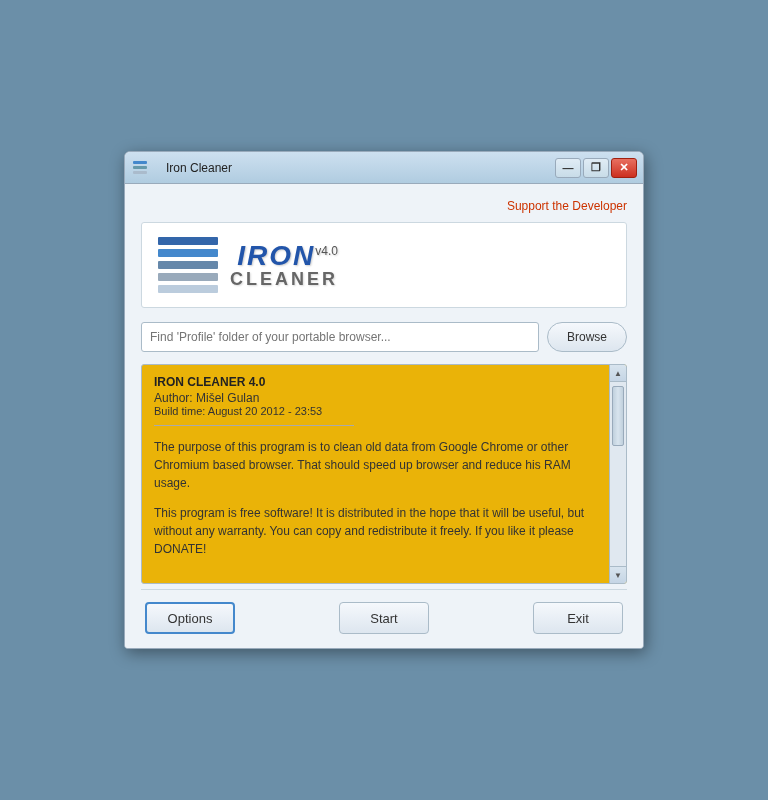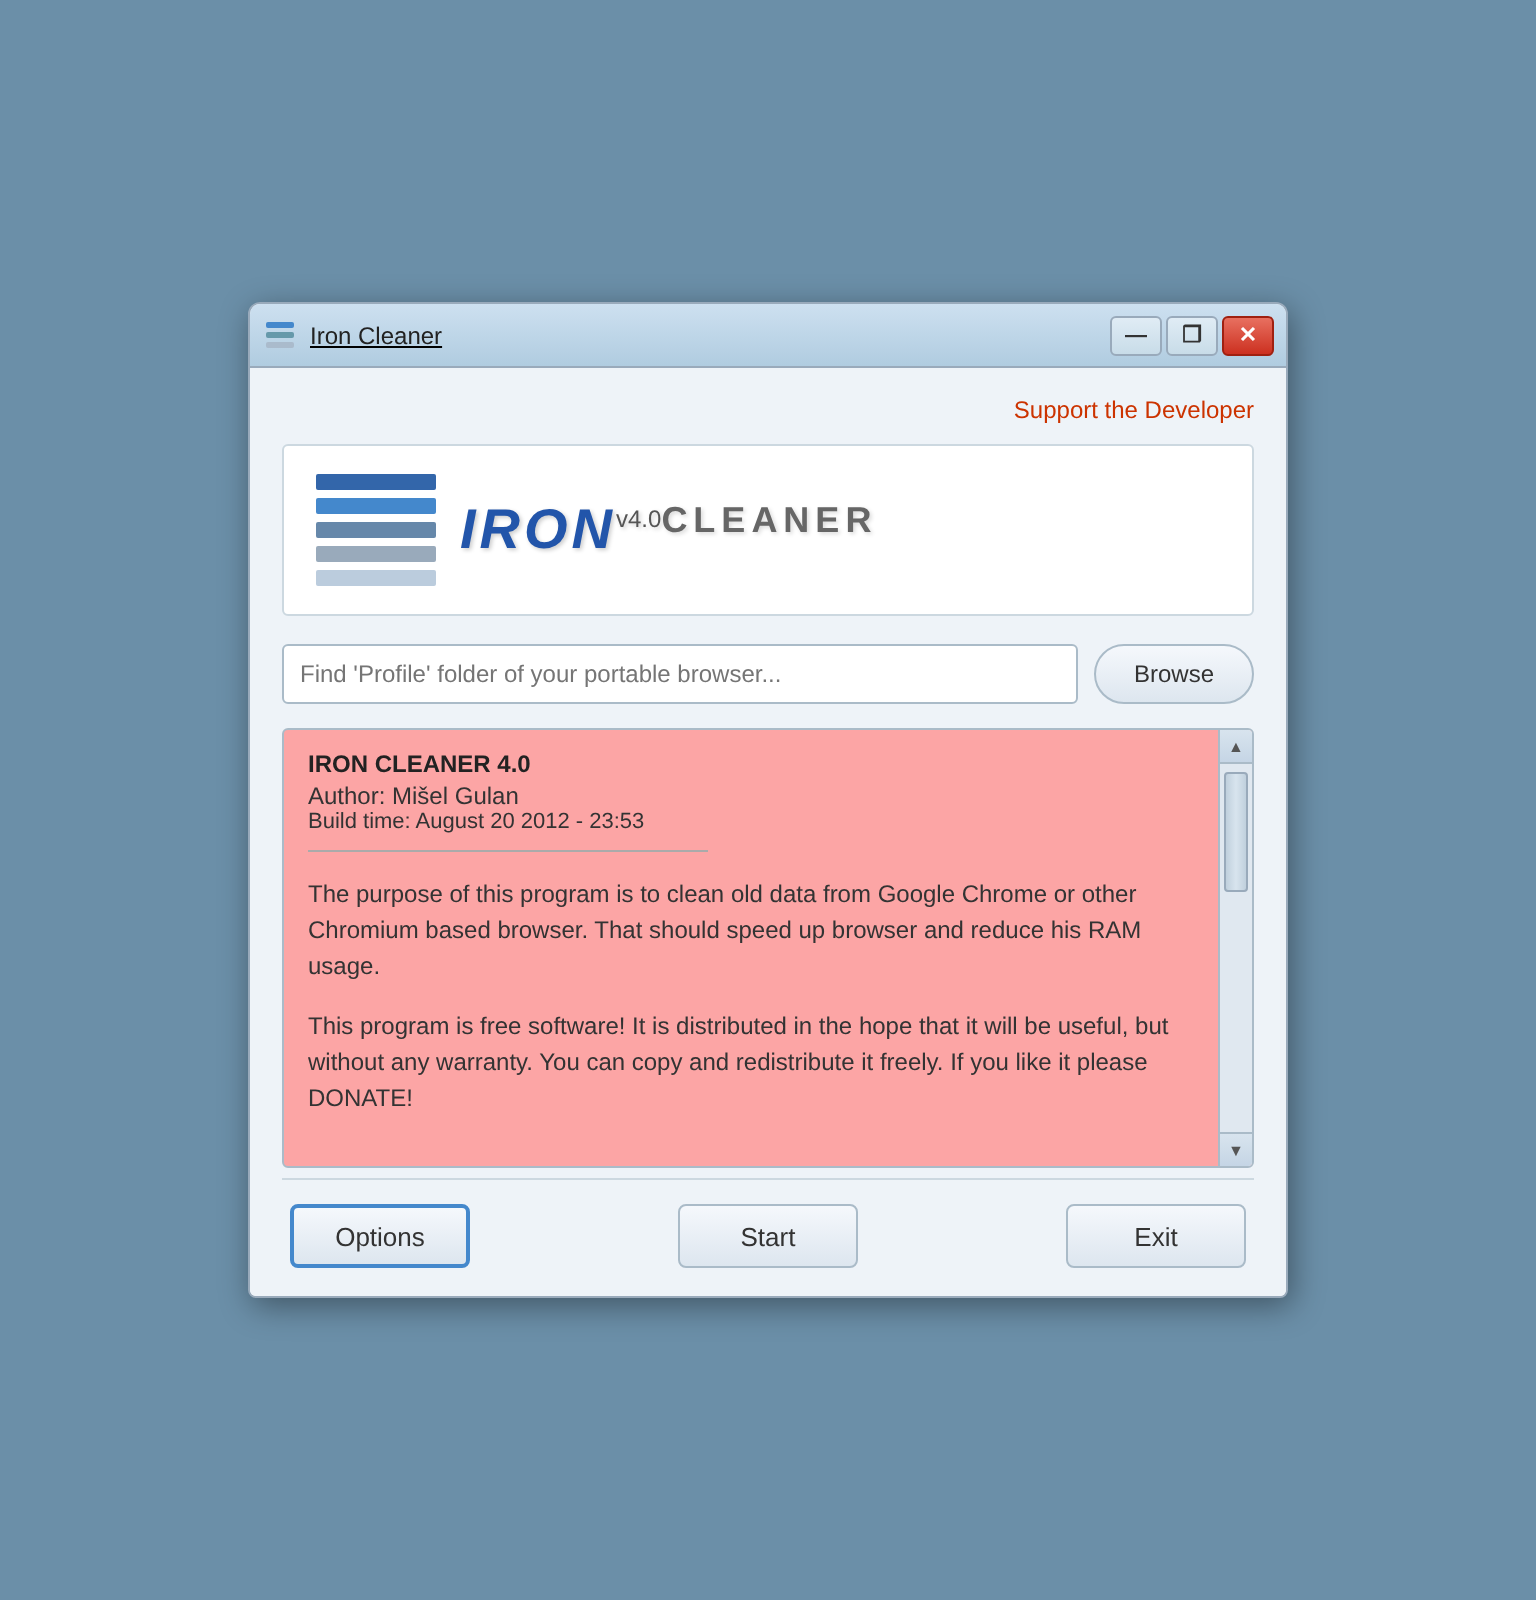--- a/index.html
+++ b/index.html
@@ -34,22 +34,21 @@
       display: flex;
       align-items: center;
       justify-content: space-between;
       padding: 0 6px 0 8px;
       border-bottom: 1px solid #9ab;
     }
 
     .title-bar-left {
       display: flex;
       align-items: center;
-      gap: 6px;
-      text-decoration: underline;
+      gap: 17px;
     }
 
     .title-icon {
       width: 16px;
       height: 16px;
       display: flex;
       flex-direction: column;
       gap: 2px;
       justify-content: center;
     }
@@ -139,21 +138,22 @@
     }
 
     .logo-bar:nth-child(1) { width: 60px; background: #3366aa; }
     .logo-bar:nth-child(2) { width: 60px; background: #4488cc; }
     .logo-bar:nth-child(3) { width: 60px; background: #6688aa; }
     .logo-bar:nth-child(4) { width: 60px; background: #99aabb; }
     .logo-bar:nth-child(5) { width: 60px; background: #bbccdd; }
 
     .logo-text-area {
       display: flex;
-      flex-direction: row;
+      flex-direction: column;
+      align-items: flex-end;
     }
 
     .logo-text-iron {
       font-size: 28px;
       font-weight: 900;
       color: #2255aa;
       letter-spacing: 2px;
       line-height: 1;
       text-shadow: 1px 1px 2px rgba(0,0,0,0.2);
       font-style: italic;
@@ -203,21 +203,21 @@
       border: 1px solid #aabbc8;
       border-radius: 15px;
       font-size: 12px;
       color: #333;
       cursor: pointer;
     }
 
     
     .info-box {
       border: 1px solid #aabbc8;
-      background: #fca5a5;
+      background: #eab308;
       border-radius: 3px;
       margin-bottom: 5px;
       height: 220px;
       overflow: hidden;
       position: relative;
       display: flex;
     }
 
     .info-text-area {
       flex: 1;

